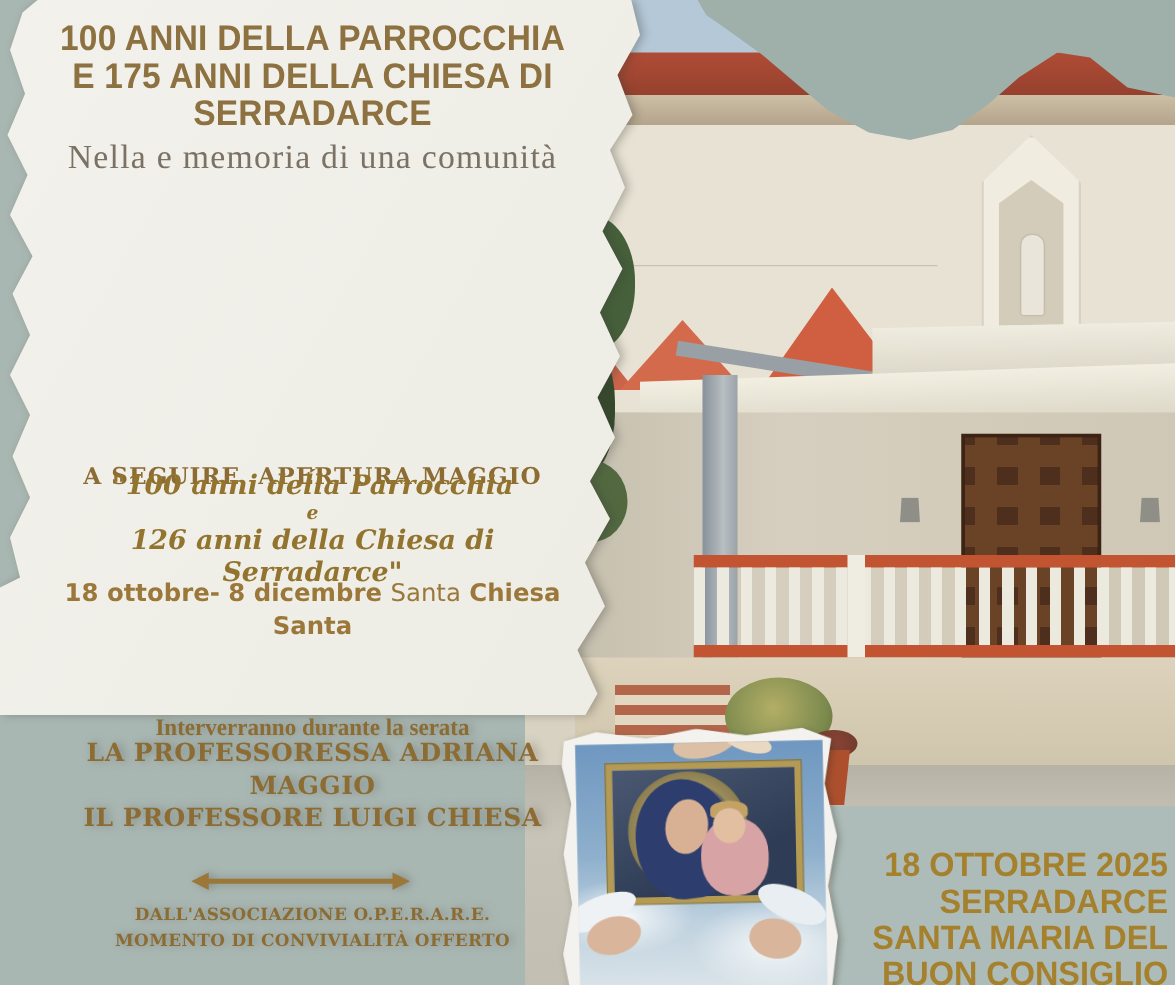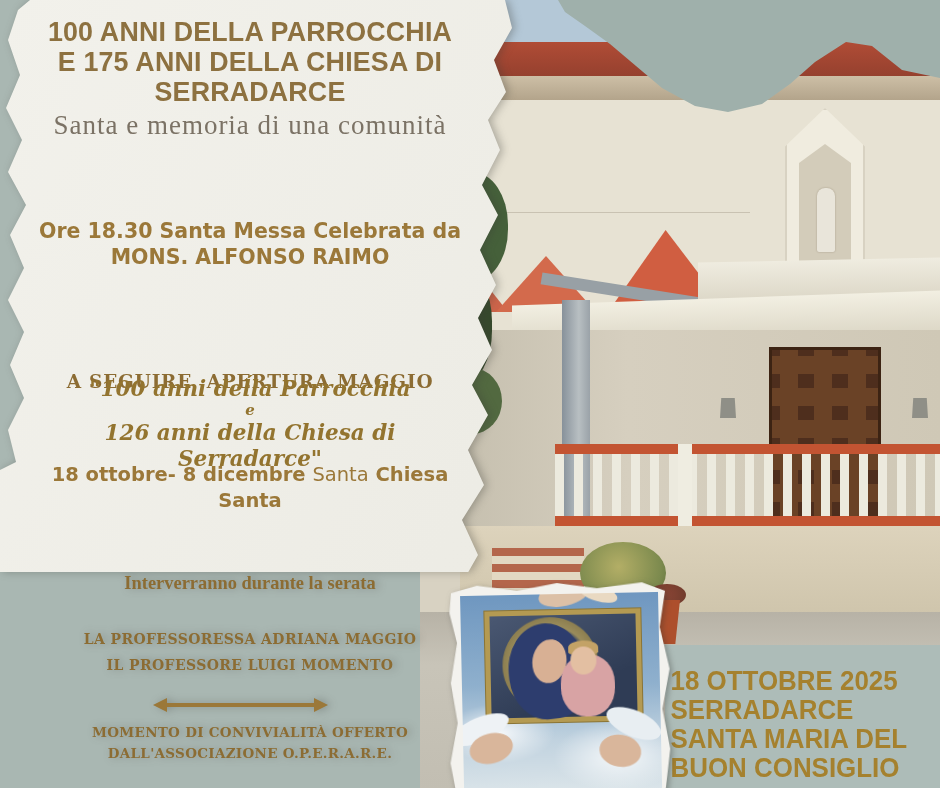--- a/index.html
+++ b/index.html
@@ -39,41 +39,41 @@
   .pot-plant{left:228px;top:584px;width:38px;height:22px;background:radial-gradient(circle,#8a4434,#6d3b2c);border-radius:50%;}
   .pavement{left:0;top:612px;width:520px;height:176px;background:linear-gradient(180deg,#b7b2a6,#c8c4b8 30%,#c2beb2);}
   .green1{left:14px;top:172px;width:74px;height:110px;background:#45603a;border-radius:48%;}
   .green2{left:8px;top:268px;width:64px;height:116px;background:#36492c;border-radius:46%;}
   .green3{left:22px;top:368px;width:60px;height:66px;background:#526940;border-radius:50%;}
 
   
   .blob{position:absolute;left:0;top:0;width:940px;height:130px;background:#9fb0ab;clip-path:polygon(558px 0,940px 0,940px 78px,902px 70px,872px 46px,846px 42px,815px 62px,790px 84px,762px 104px,728px 112px,695px 106px,662px 88px,636px 66px,610px 44px,585px 26px,565px 12px);}
 
   
-  .event-box{position:absolute;left:665px;top:645px;width:275px;height:143px;background:#adbcb8;color:#a5812e;text-align:left;font-weight:700;font-size:27px;line-height:29px;letter-spacing:0;padding-top:22px;box-sizing:border-box;transform:none;}
+  .event-box{position:absolute;left:665px;top:645px;width:275px;height:143px;background:#adbcb8;color:#a5812e;text-align:right;font-weight:700;font-size:27px;line-height:29px;letter-spacing:0;padding-top:33px;box-sizing:border-box;transform:none;}
   .event-box .sq{display:block;transform:scaleX(0.96);}
 
   
   .paper-wrap{position:absolute;left:0;top:0;width:940px;height:788px;filter:drop-shadow(3px 0 4px rgba(60,60,55,.35));pointer-events:none;}
   .paper{position:absolute;left:0;top:0;width:940px;height:572px;background:linear-gradient(120deg,#f2f1eb,#edecE5 60%,#eceae3);pointer-events:auto;
     clip-path:polygon(30px 0,505px 0,512px 28px,494px 60px,506px 92px,488px 120px,500px 150px,482px 185px,498px 215px,480px 250px,496px 285px,478px 318px,492px 350px,472px 385px,488px 415px,468px 450px,484px 485px,462px 520px,478px 555px,458px 590px,472px 625px,452px 660px,466px 695px,448px 730px,458px 760px,446px 788px,0 788px,0 470px,16px 462px,8px 430px,24px 398px,10px 365px,24px 332px,8px 300px,24px 268px,10px 235px,26px 205px,8px 172px,22px 140px,6px 108px,20px 75px,8px 40px,18px 10px);}
   .content{position:absolute;left:0;top:0;width:510px;height:788px;}
   .content .blk{position:absolute;left:35px;width:430px;text-align:center;}
 
   .t-title{top:16px;font-weight:700;font-size:28.5px;line-height:30px;color:#8d7140;transform:scaleX(0.94);letter-spacing:0.2px;}
   .t-sub{top:110px;font-family:"Liberation Serif",serif;font-size:27px;color:#7b7265;letter-spacing:1px;}
   .t-mass{top:218px;font-family:"DejaVu Sans",sans-serif;font-weight:700;font-size:20.5px;line-height:26px;color:#9b7839;}
   .t-mostra{top:322px;font-family:"DejaVu Serif",serif;font-weight:700;font-size:18.5px;line-height:24px;color:#8c6c33;letter-spacing:0.8px;white-space:pre-wrap;}
   .t-quote{top:376px;font-family:"DejaVu Serif",serif;font-weight:700;font-style:italic;font-size:21.5px;color:#93742f;}
   .t-quote .small-e{font-size:15px;line-height:19px;}
   .t-quote .q2{line-height:26px;}
   .t-dates{top:462px;font-family:"DejaVu Sans",sans-serif;font-weight:700;font-size:19.5px;line-height:26px;color:#9b7839;}
   .t-dates .thin{font-weight:400;}
   .t-inter{top:572px;font-family:"Liberation Serif",serif;font-weight:700;font-size:19px;color:#8c6c33;transform:scaleX(0.97);}
-  .t-speakers{top:626px;font-family:"DejaVu Serif",serif;font-weight:700;font-size:14px;line-height:26px;color:#8c6c33;letter-spacing:0.4px;}
+  .t-speakers{top:589px;font-family:"DejaVu Serif",serif;font-weight:700;font-size:20px;line-height:26px;color:#8c6c33;letter-spacing:0.4px;}
   .t-footer{top:722px;font-family:"DejaVu Serif",serif;font-weight:700;font-size:13.5px;line-height:21px;color:#8c6c33;letter-spacing:0.3px;}
 
   
   .arrow{position:absolute;left:153px;top:698px;width:175px;height:14px;}
   .arrow .shaft{position:absolute;left:6px;top:5px;width:163px;height:4px;background:#9b7839;border-radius:2px;}
   .arrow .head{position:absolute;top:0;width:0;height:0;border-top:7px solid transparent;border-bottom:7px solid transparent;}
   .arrow .head.left{left:0;border-right:14px solid #9b7839;}
   .arrow .head.right{right:0;border-left:14px solid #9b7839;}
 
   
@@ -150,26 +150,22 @@
   <div class="paper-wrap">
     <div class="paper">
       <div class="content">
 
         <div class="blk t-title">
           <div>100 ANNI DELLA PARROCCHIA</div>
           <div>E 175 ANNI DELLA CHIESA DI</div>
           <div>SERRADARCE</div>
         </div>
 
-        <div class="blk t-sub">Santa e memoria di una comunità</div>
-
-        <div class="blk t-mass">
-          <div>Ore 18.30 Santa Messa Celebrata da</div>
-          <div>MONS. ALFONSO RAIMO</div>
-        </div>
+        <div class="blk t-sub">Nella e memoria di una comunità</div>
+
 
         <div class="blk t-mostra">
           <div>A SEGUIRE  APERTURA MAGGIO</div>
         </div>
 
         <div class="blk t-quote">
           <div class="q1">"100 anni deĺla Parrocchia</div>
           <div class="small-e">e</div>
           <div class="q2">126 anni della Chiesa di Serradarce"</div>
         </div>
@@ -179,32 +175,32 @@
             <span>18 ottobre- 8 dicembre</span>
             <span class="thin">Santa</span>
             <span>Chiesa Santa</span>
           </div>
         </div>
 
         <div class="blk t-inter">Interverranno durante la serata</div>
 
         <div class="blk t-speakers">
           <div>LA PROFESSORESSA ADRIANA MAGGIO</div>
-          <div>IL PROFESSORE LUIGI MOMENTO</div>
+          <div>IL PROFESSORE LUIGI CHIESA</div>
         </div>
 
         <div class="arrow">
           <span class="head left"></span>
           <span class="shaft"></span>
           <span class="head right"></span>
         </div>
 
         <div class="blk t-footer">
+          <div>DALL'ASSOCIAZIONE O.P.E.R.A.R.E.</div>
           <div>MOMENTO DI CONVIVIALITÀ OFFERTO</div>
-          <div>DALL'ASSOCIAZIONE O.P.E.R.A.R.E.</div>
         </div>
 
       </div>
     </div>
   </div>
 
   <div class="painting">
     <div class="torn"></div>
     <div class="inner">
       <div class="cloud1"></div>

